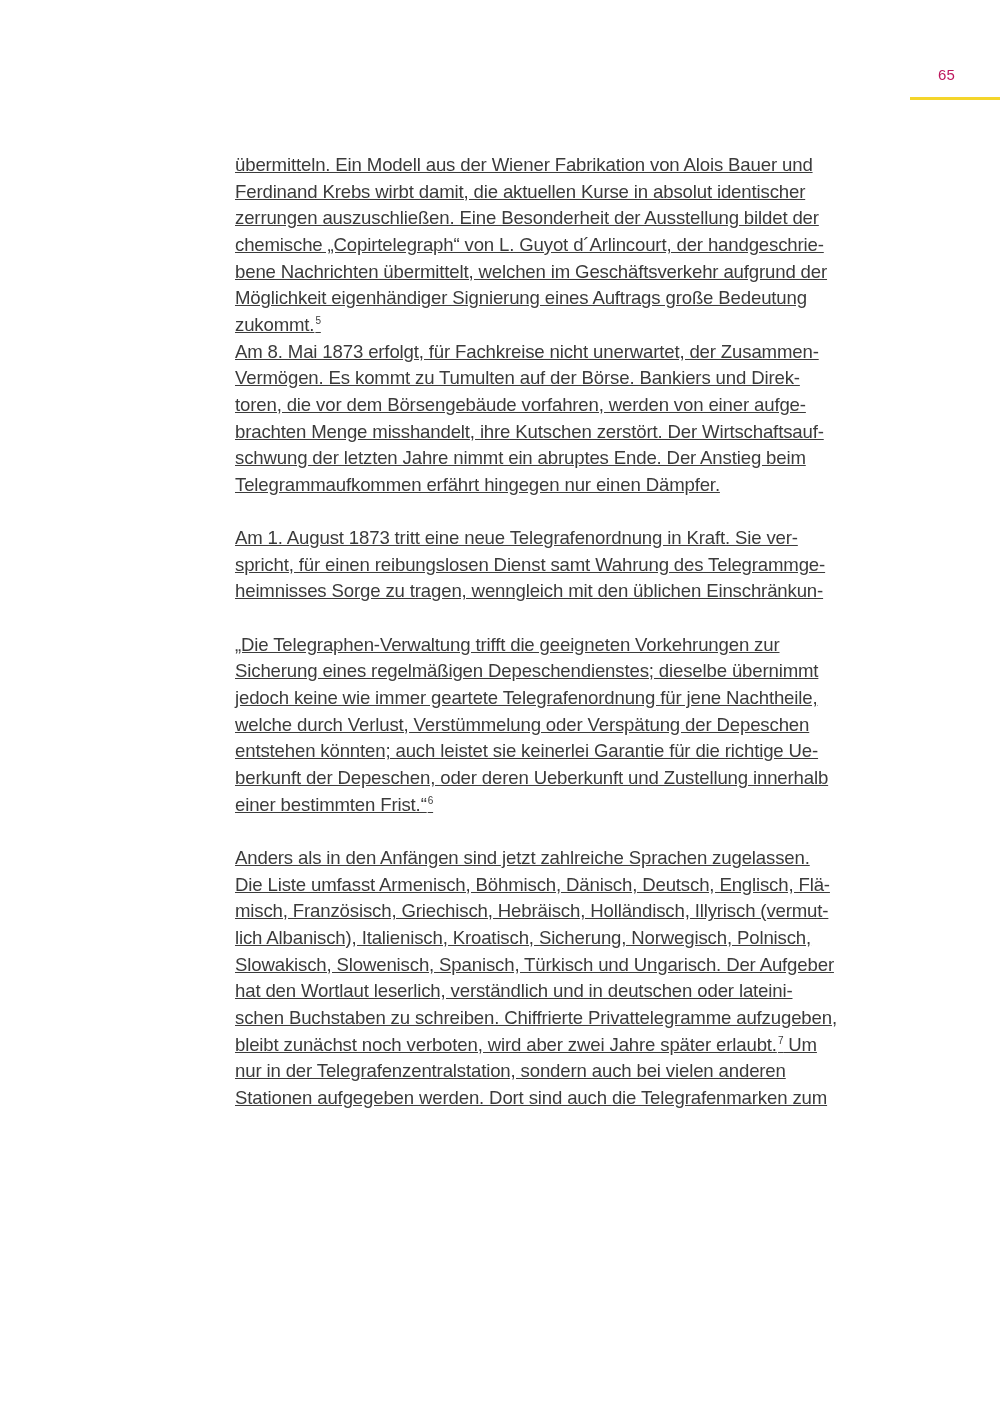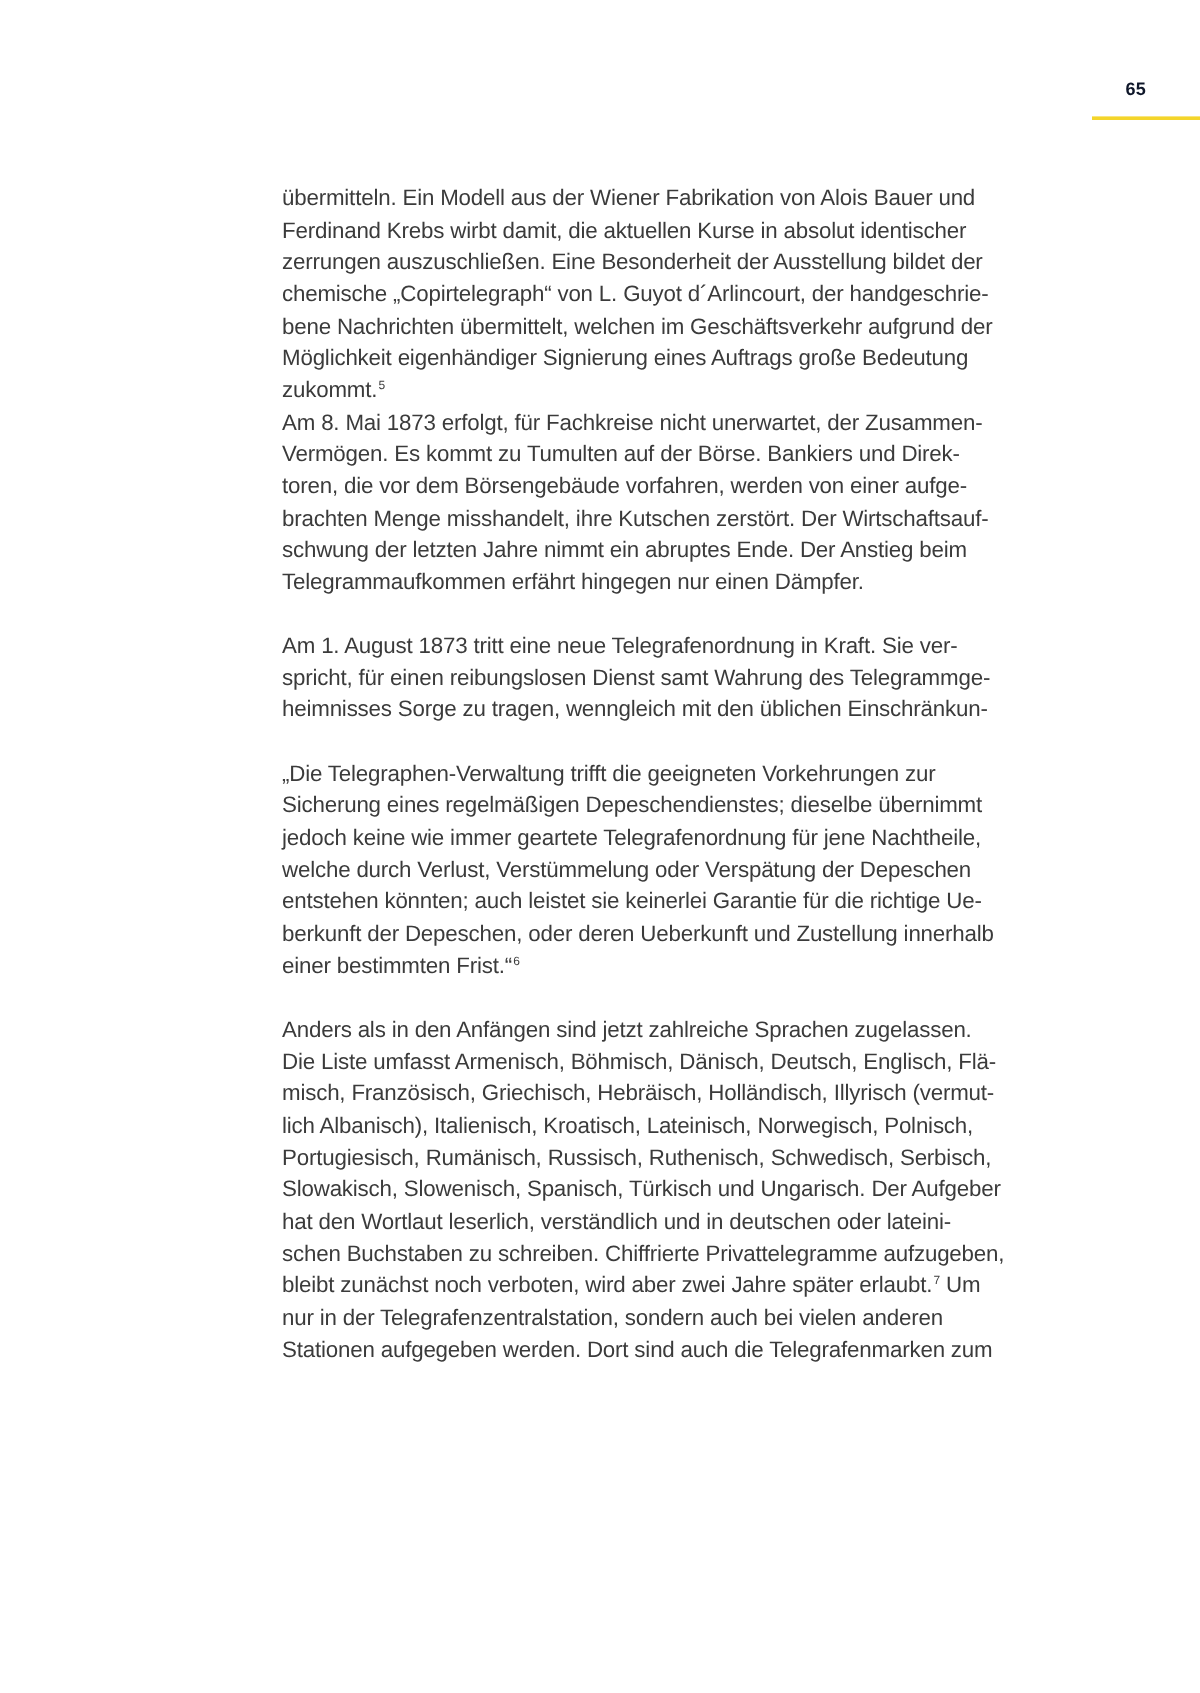--- a/index.html
+++ b/index.html
@@ -13,23 +13,23 @@
       position: relative;
       overflow: hidden;
       font-family: "Liberation Sans", "DejaVu Sans", sans-serif;
       color: #3a3a3a;
     }
     .page-number {
       position: absolute;
       top: 66px;
       left: 938px;
       font-size: 15px;
-      color: #0f172a;
+      color: #be185d;
       letter-spacing: 0.2px;
-      font-weight: bold;
+      font-weight: normal;
     }
     .page-rule {
       position: absolute;
       top: 97px;
       left: 910px;
       width: 90px;
       height: 3px;
       background: #f4d52a;
     }
     .body-text {
@@ -38,20 +38,21 @@
       left: 235px;
       width: 670px;
       font-size: 18.6px;
       line-height: 26.65px;
       color: #3b3b3b;
       letter-spacing: -0.15px;
     }
     .line {
       display: block;
       white-space: nowrap;
+      text-decoration: underline;
     }
     .blank {
       display: block;
       height: 26.65px;
     }
     sup {
       font-size: 10px;
       line-height: 0;
       vertical-align: 7px;
       margin-left: 1px;
@@ -103,22 +104,21 @@
     <span class="line">berkunft der Depeschen, oder deren Ueberkunft und Zustellung innerhalb</span>
     <span class="line"><span>einer bestimmten Frist.“</span><sup>6</sup></span>
   </div>
 
   <span class="blank"></span>
 
   <div>
     <span class="line">Anders als in den Anfängen sind jetzt zahlreiche Sprachen zugelassen.</span>
     <span class="line">Die Liste umfasst Armenisch, Böhmisch, Dänisch, Deutsch, Englisch, Flä-</span>
     <span class="line">misch, Französisch, Griechisch, Hebräisch, Holländisch, Illyrisch (vermut-</span>
-    <span class="line">lich Albanisch), Italienisch, Kroatisch, Lateinisch, Norwegisch, Polnisch,</span>
-    <span class="line">Portugiesisch, Rumänisch, Russisch, Ruthenisch, Schwedisch, Serbisch,</span>
+    <span class="line">lich Albanisch), Italienisch, Kroatisch, Sicherung, Norwegisch, Polnisch,</span>
     <span class="line">Slowakisch, Slowenisch, Spanisch, Türkisch und Ungarisch. Der Aufgeber</span>
     <span class="line">hat den Wortlaut leserlich, verständlich und in deutschen oder lateini-</span>
     <span class="line">schen Buchstaben zu schreiben. Chiffrierte Privattelegramme aufzugeben,</span>
     <span class="line"><span>bleibt zunächst noch verboten, wird aber zwei Jahre später erlaubt.</span><sup>7</sup><span style="white-space:pre"> Um</span></span>
     <span class="line">nur in der Telegrafenzentralstation, sondern auch bei vielen anderen</span>
     <span class="line">Stationen aufgegeben werden. Dort sind auch die Telegrafenmarken zum</span>
   </div>
 
 </div>
 

